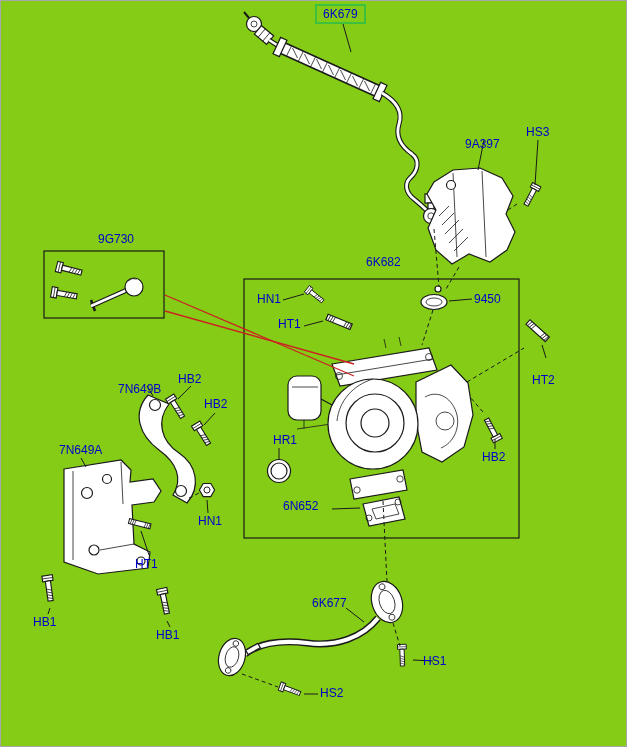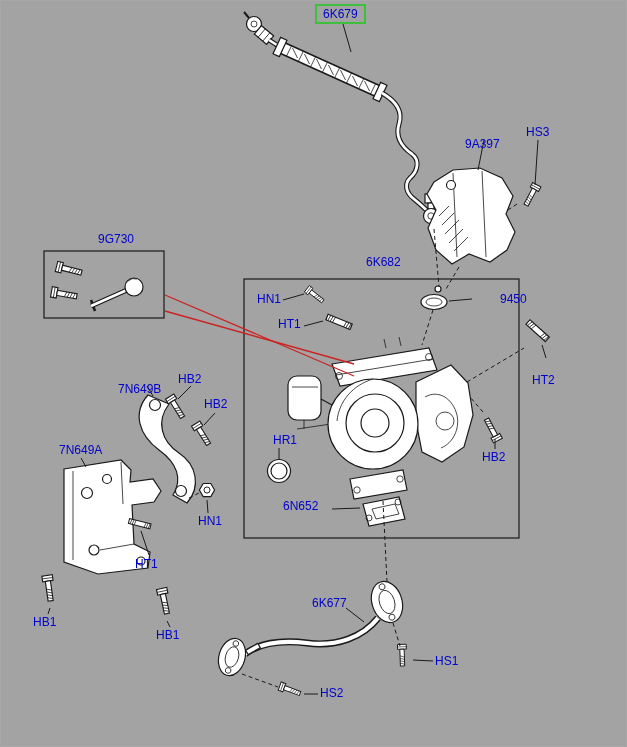--- a/index.html
+++ b/index.html
@@ -1,17 +1,17 @@
 <!DOCTYPE html>
 <html><head>
 <meta charset="utf-8">
 <style>
   html,body{margin:0;padding:0;background:#ffffff;}
   #stage{
-    position:relative;width:627px;height:747px;background:#a3a3a3;
+    position:relative;width:627px;height:747px;background:#84cc16;
     border:1px solid #a8a8a8;box-sizing:border-box;overflow:hidden;
     font-family:"Liberation Sans",sans-serif;
   }
   #art{position:absolute;left:0;top:0;}
   .lbl{
     position:absolute;color:#0000cc;font-size:12px;line-height:14px;
     white-space:nowrap;cursor:pointer;z-index:5;
   }
   .lbl.hl{border:2px solid #3dc03d;padding:1px 6px;}
   .ln{stroke:#1a1a1a;stroke-width:1.2;fill:none;}
@@ -291,30 +291,30 @@
     </g>
   </svg>
 
   <span class="lbl hl" style="left:314px;top:3px">6K679</span>
   <span class="lbl" style="left:464px;top:136px">9A397</span>
   <span class="lbl" style="left:525px;top:124px">HS3</span>
   <span class="lbl" style="left:97px;top:231px">9G730</span>
   <span class="lbl" style="left:365px;top:254px">6K682</span>
   <span class="lbl" style="left:256px;top:291px">HN1</span>
   <span class="lbl" style="left:277px;top:316px">HT1</span>
-  <span class="lbl" style="left:499px;top:291px">9450</span>
+  <span class="lbl" style="left:473px;top:291px">9450</span>
   <span class="lbl" style="left:531px;top:372px">HT2</span>
   <span class="lbl" style="left:117px;top:381px">7N649B</span>
   <span class="lbl" style="left:177px;top:371px">HB2</span>
   <span class="lbl" style="left:203px;top:396px">HB2</span>
   <span class="lbl" style="left:58px;top:442px">7N649A</span>
   <span class="lbl" style="left:272px;top:432px">HR1</span>
   <span class="lbl" style="left:481px;top:449px">HB2</span>
   <span class="lbl" style="left:197px;top:513px">HN1</span>
   <span class="lbl" style="left:282px;top:498px">6N652</span>
   <span class="lbl" style="left:134px;top:556px">HT1</span>
   <span class="lbl" style="left:32px;top:614px">HB1</span>
   <span class="lbl" style="left:155px;top:627px">HB1</span>
   <span class="lbl" style="left:311px;top:595px">6K677</span>
-  <span class="lbl" style="left:434px;top:653px">HS1</span>
+  <span class="lbl" style="left:422px;top:653px">HS1</span>
   <span class="lbl" style="left:319px;top:685px">HS2</span>
 
 </div>
 
 </body></html>

